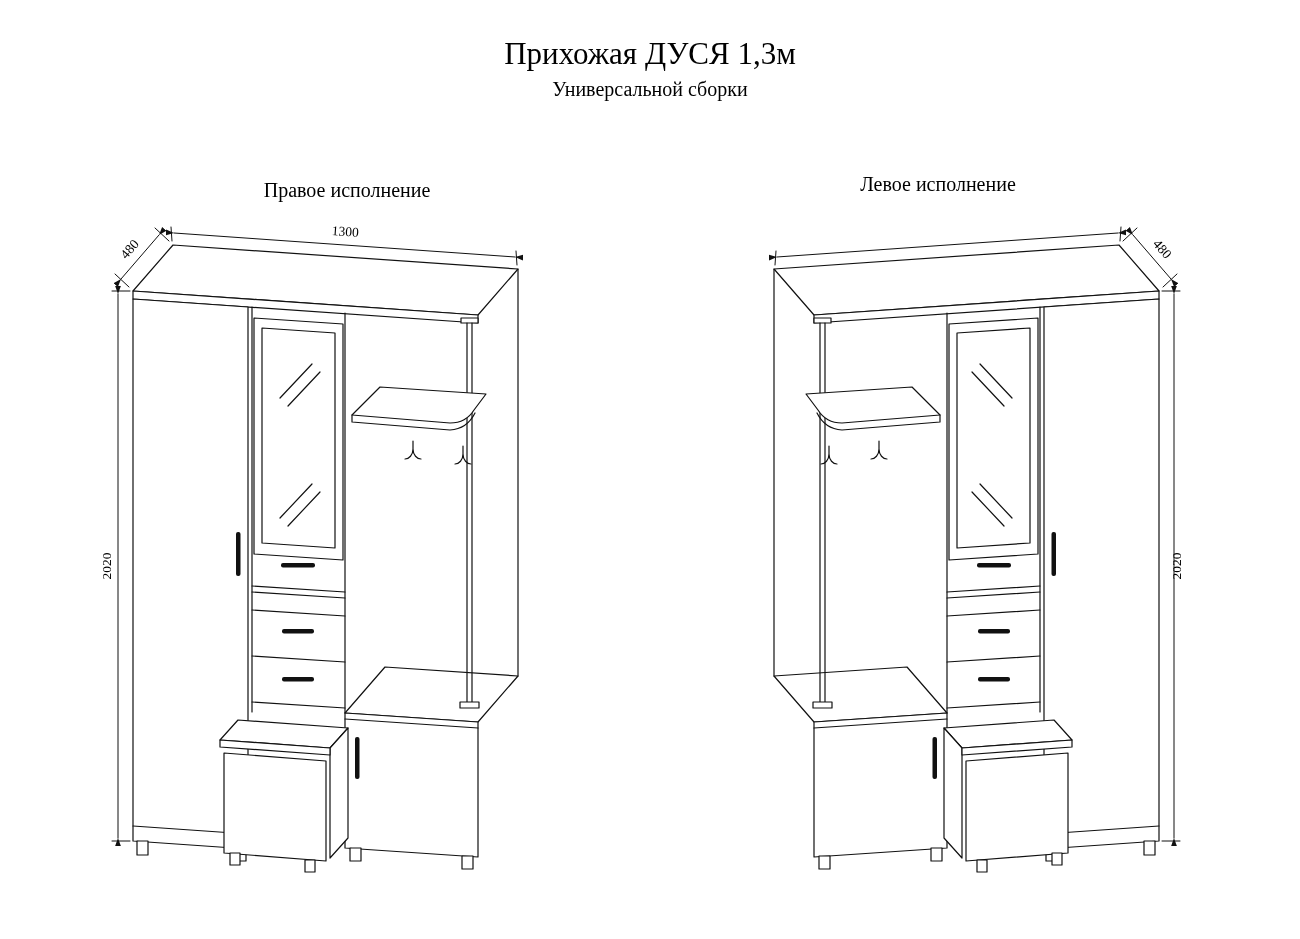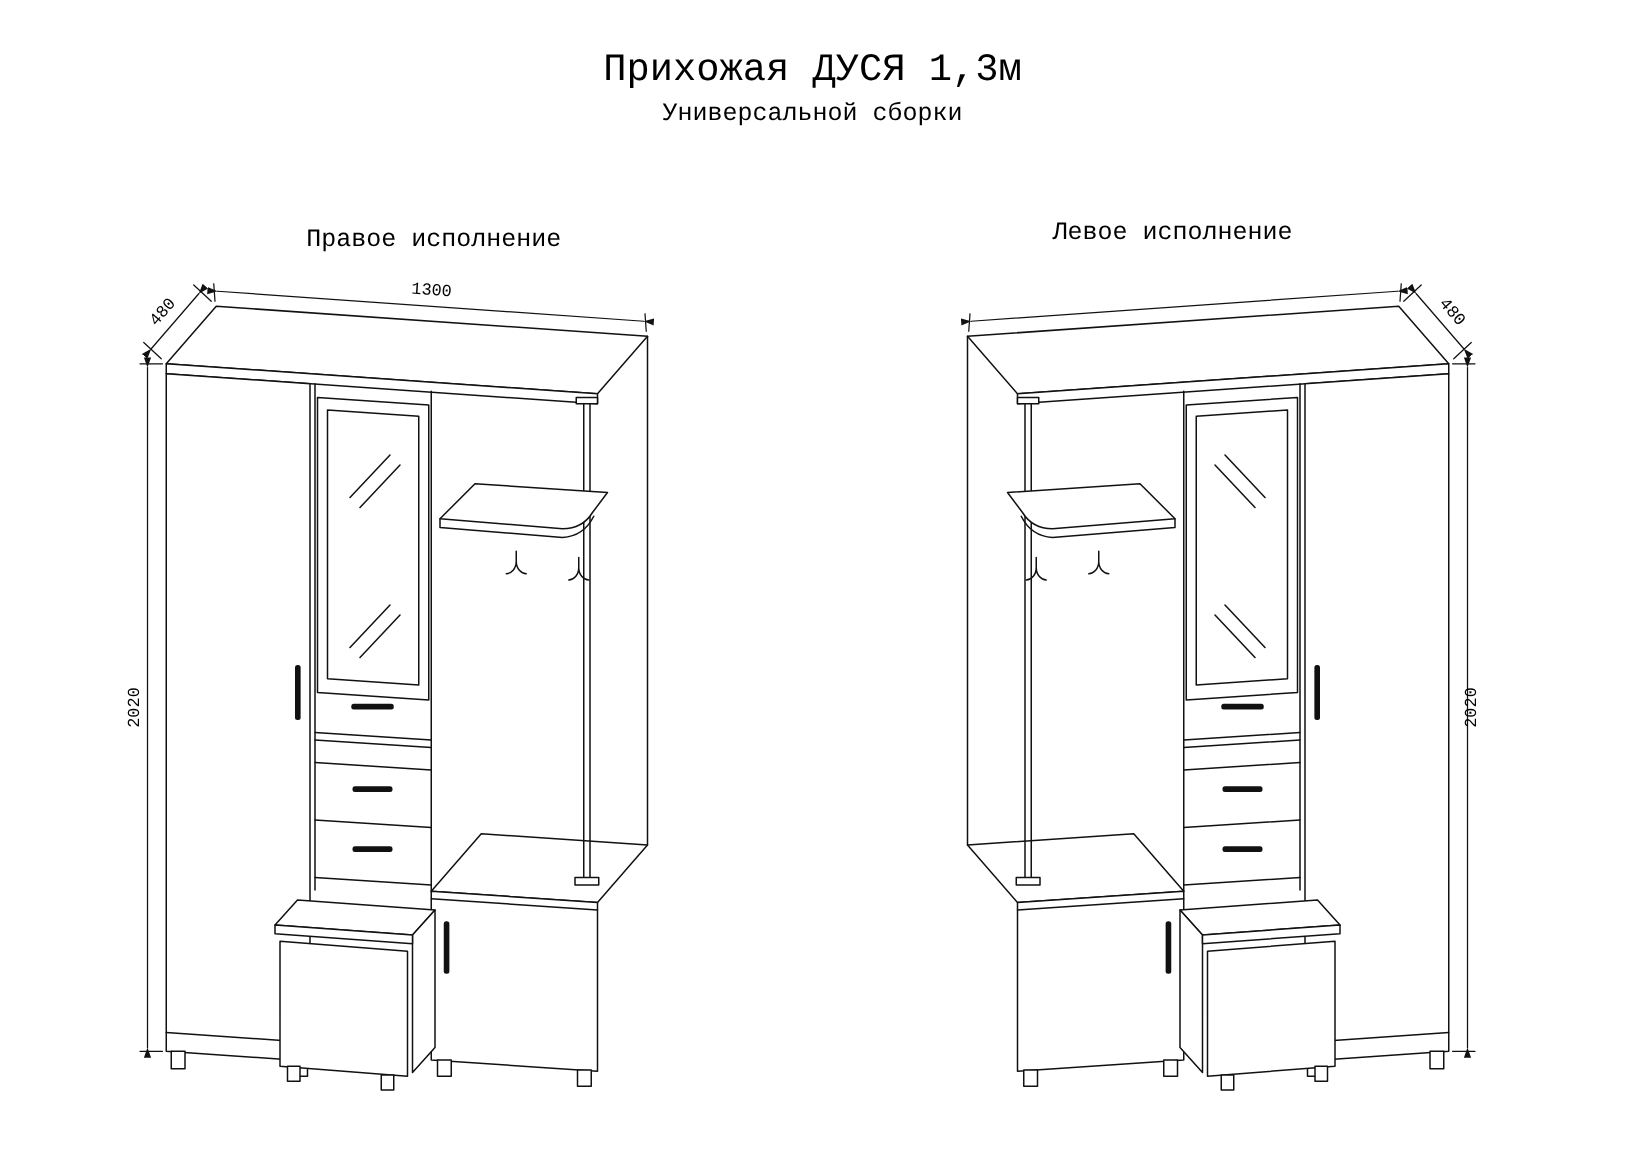--- a/index.html
+++ b/index.html
@@ -1,17 +1,17 @@
 <!DOCTYPE html>
 <html><head>
 <meta charset="utf-8">
 <style>
   html,body{margin:0;padding:0;background:#ffffff;}
   .canvas{position:relative;width:1300px;height:939px;background:#ffffff;overflow:hidden;
-          font-family:Liberation Mono, monospace;}
+          font-family:Liberation Serif, serif;}
   svg{display:block;}
   text{fill:#000;}
   .title-text{font-size:31px;}
   .subtitle-text{font-size:20px;}
   .view-label{font-size:20px;}
   .dim-text{font-size:13.5px;}
 </style>
 </head>
 <body>
 

